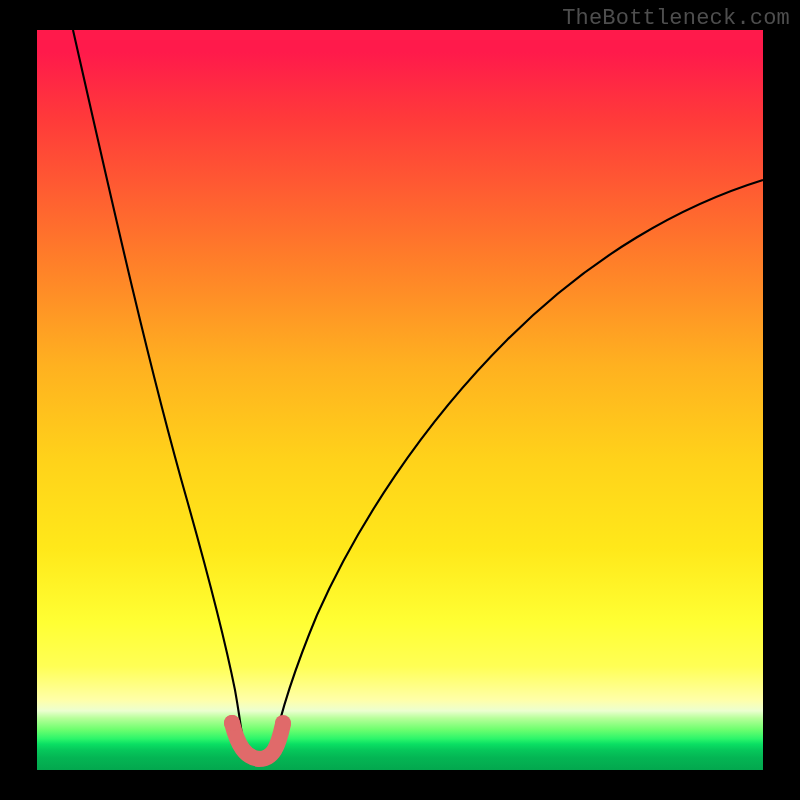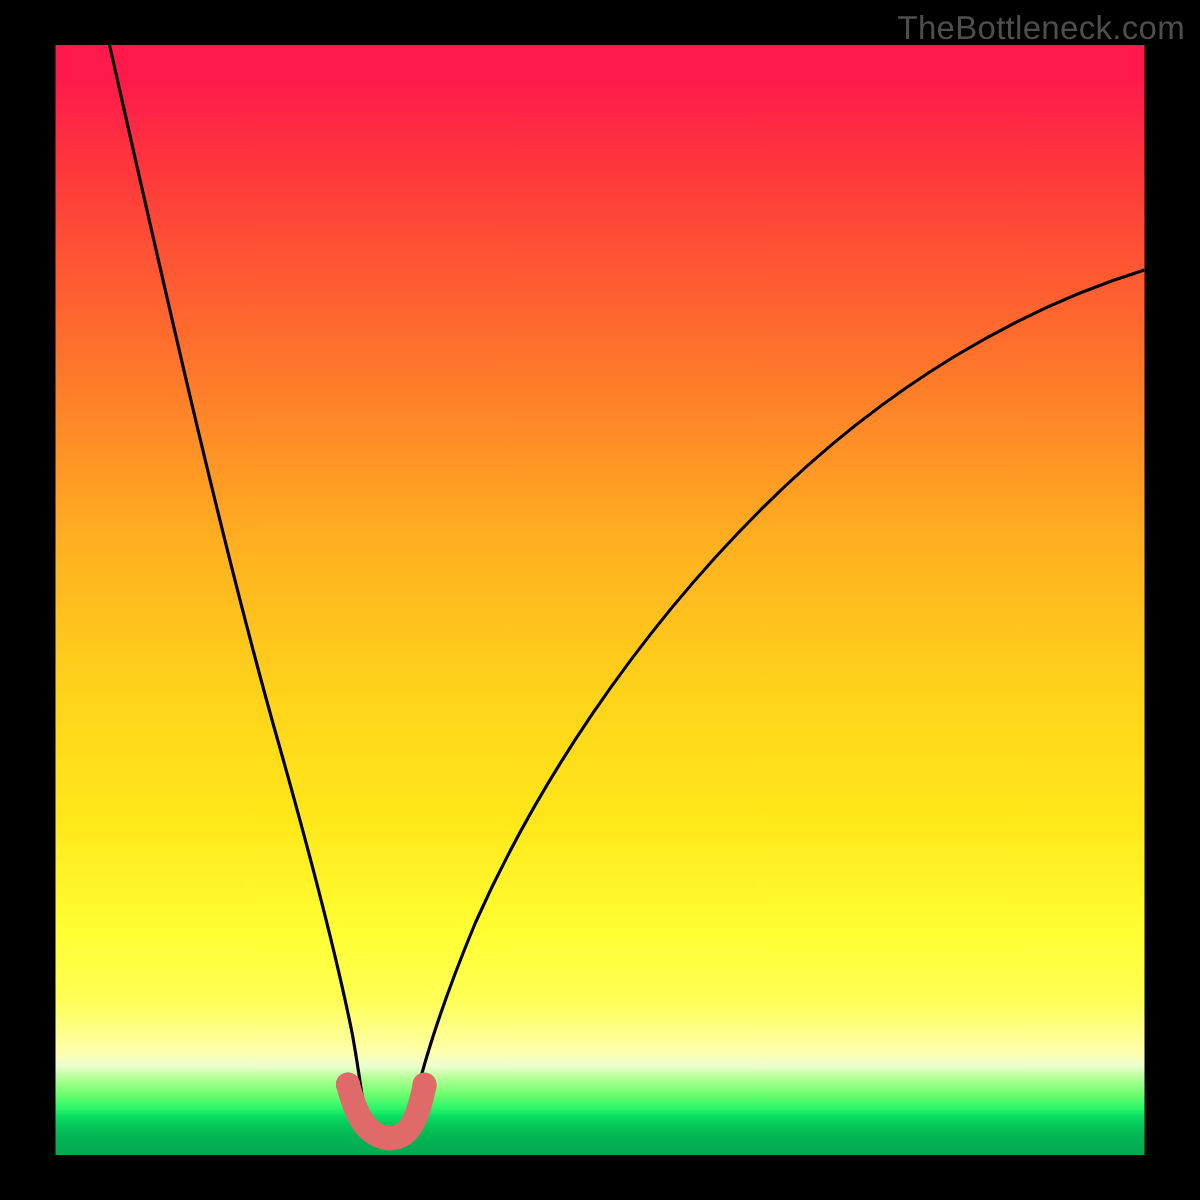--- a/index.html
+++ b/index.html
@@ -48,20 +48,21 @@
   }
   .watermark {
     position: absolute;
     top: 6px;
     right: 10px;
     color: #4e4e4e;
     font-size: 22px;
     font-weight: 500;
     letter-spacing: 0.2px;
     user-select: none;
+    font-family: Liberation Mono, monospace;
   }
   svg.curves {
     position: absolute;
     left: 0;
     top: 0;
     width: 726px;
     height: 740px;
     overflow: visible;
   }
   .curve {

